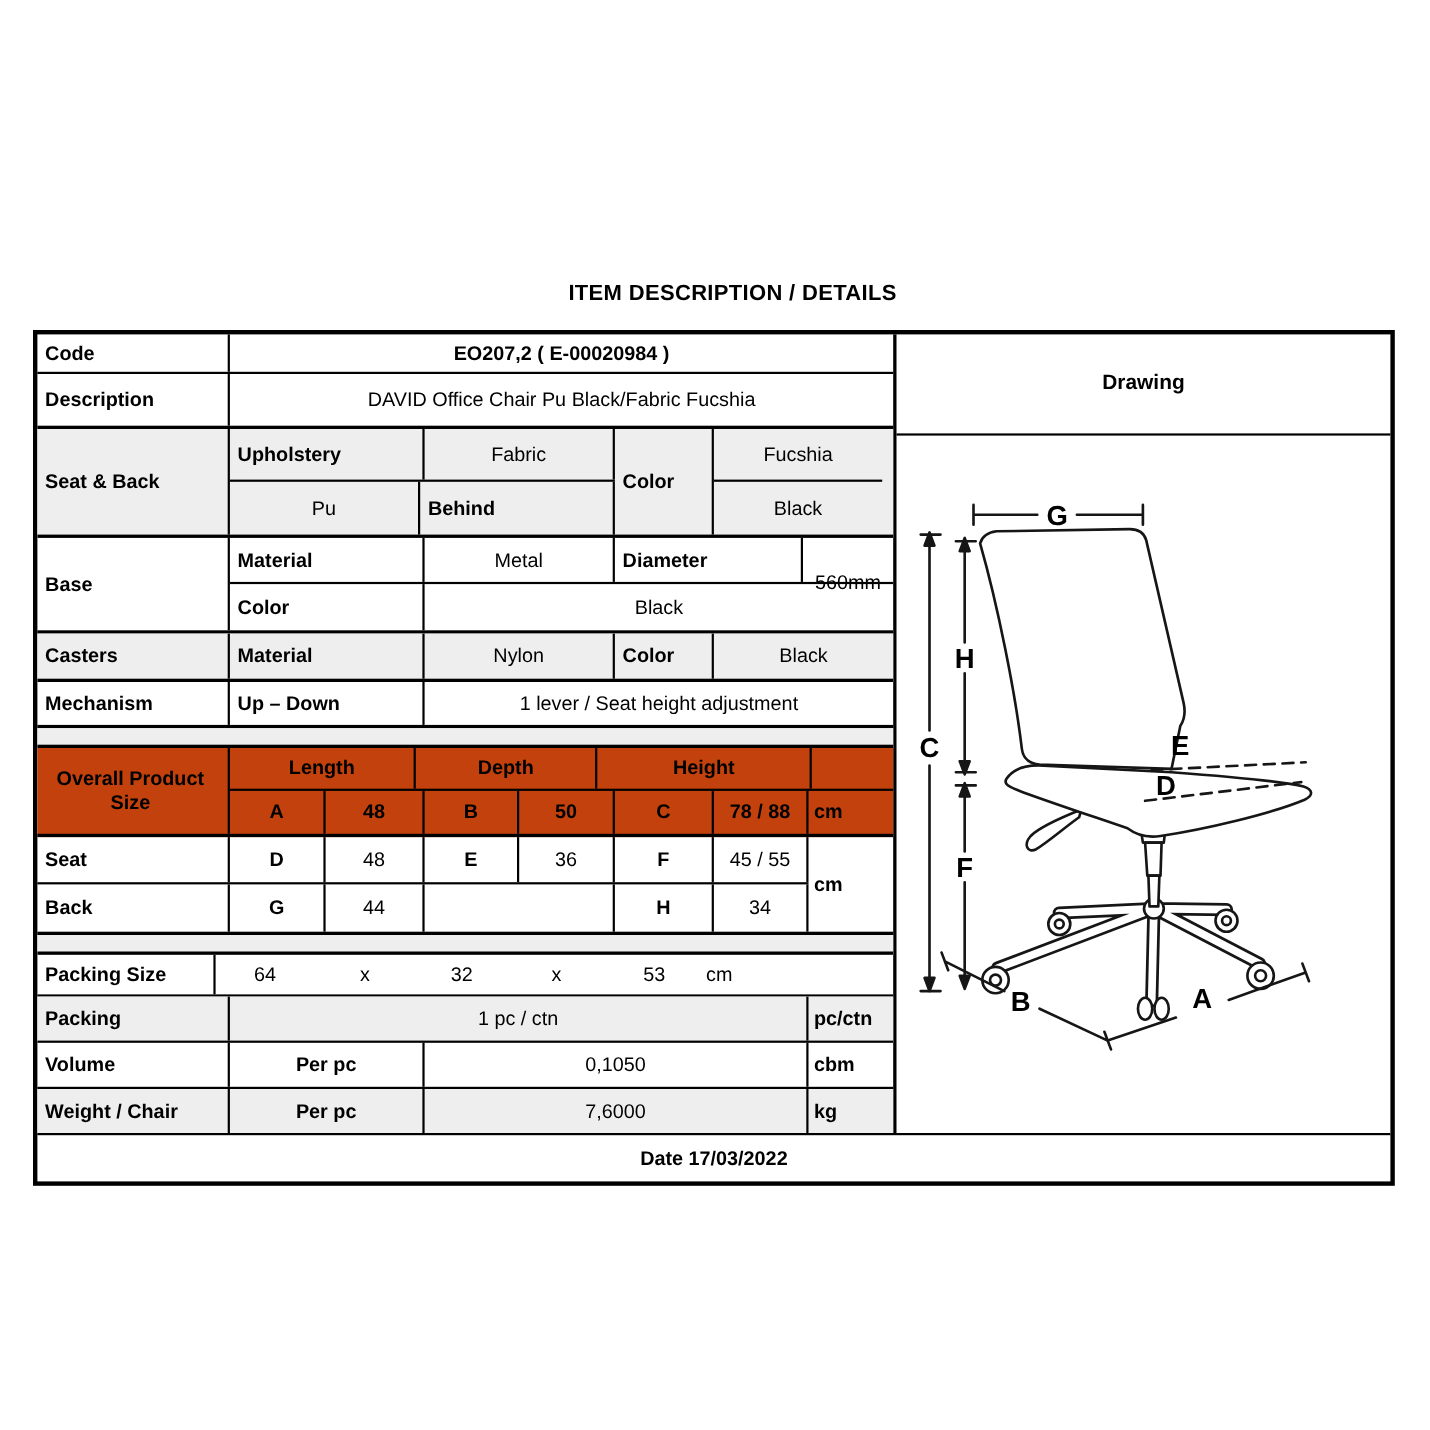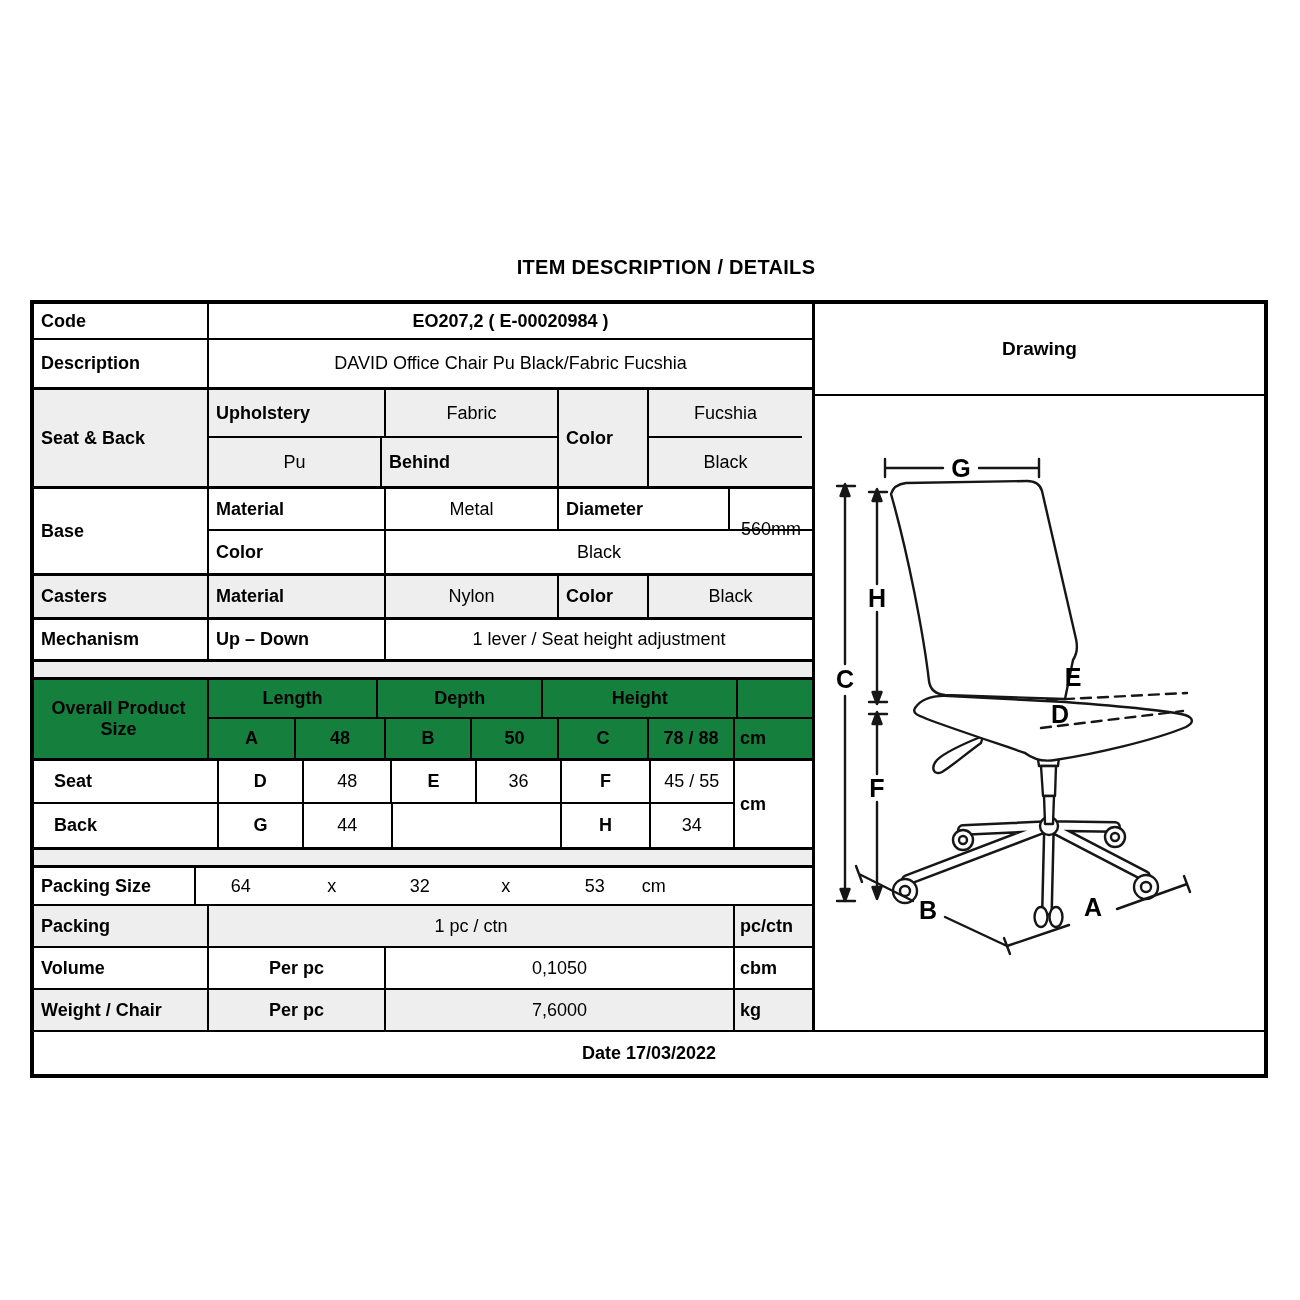--- a/index.html
+++ b/index.html
@@ -15,32 +15,32 @@
   .row{display:flex;border-bottom:2px solid #000;box-sizing:border-box;align-items:stretch;}
   .row.bb3{border-bottom-width:3px;}
   .row.nb{border-bottom:none;}
   .cell{box-sizing:border-box;border-right:2px solid #000;display:flex;align-items:center;
         justify-content:center;font-size:18px;text-align:center;padding:0 4px;line-height:1.15;}
   .cell.last{border-right:none;}
   .cell.lbl{justify-content:flex-start;text-align:left;font-weight:bold;padding-left:7px;}
   .cell.bold{font-weight:bold;}
   .cell.unit{justify-content:flex-start;text-align:left;font-weight:bold;padding-left:5px;}
   .grey{background:#eeeeee;}
-  .yellow{background:#15803d;}
+  .yellow{background:#c2410c;}
   .stack{display:flex;flex-direction:column;box-sizing:border-box;}
   
   .w1{width:175px;}.w2{width:177px;}.w3{width:173px;}.w4{width:90px;}.w5{width:163px;}
   .wDia{width:171px;}.wDiaV{width:82px;margin-top:40px;}.wSpan426{width:426px;}
   .wA{width:87px;}.wB{width:90px;}.wC{width:86px;}.wD{width:87px;}.wE{width:90px;}.wF{width:86px;}
   .wU{width:77px;}.wHgt{width:204px;}.wMrg{width:173px;}
   .wPack{width:526px;}.wVol{width:349px;}.wPS{width:670px;}
   .ws350{width:350px;}.ws603{width:603px;}.ws701{width:701px;}
   
   .h36{height:36px;}.h50{height:50px;}.h48{height:48px;}.h42{height:42px;}.h44{height:44px;}
-  .h18{height:18px;}.h39{height:39px;}.h43{height:43px;padding-left:13px;}.h38{height:38px;}.h40{height:40px;}
+  .h18{height:18px;}.h39{height:39px;}.h43{height:43px;}.h38{height:38px;}.h40{height:40px;}
   .ops-lbl{flex-direction:column;justify-content:center;padding-left:0;text-align:center;font-weight:bold;}
   .ps-wrap{position:relative;}
   .ps-item{position:absolute;top:50%;transform:translate(-50%,-50%);font-size:18px;white-space:nowrap;}
   .draw-head{height:92px;border-bottom:2px solid #000;display:flex;align-items:center;
              justify-content:center;font-weight:bold;font-size:19px;box-sizing:border-box;}
   .draw-body{flex:1;position:relative;}
   .date-row{height:42px;border-top:0;display:flex;align-items:center;justify-content:center;
             font-weight:bold;font-size:18px;}
   .date-wrap{border-top:2px solid #000;}
   svg text{font-family:"Liberation Sans",sans-serif;font-weight:bold;}

